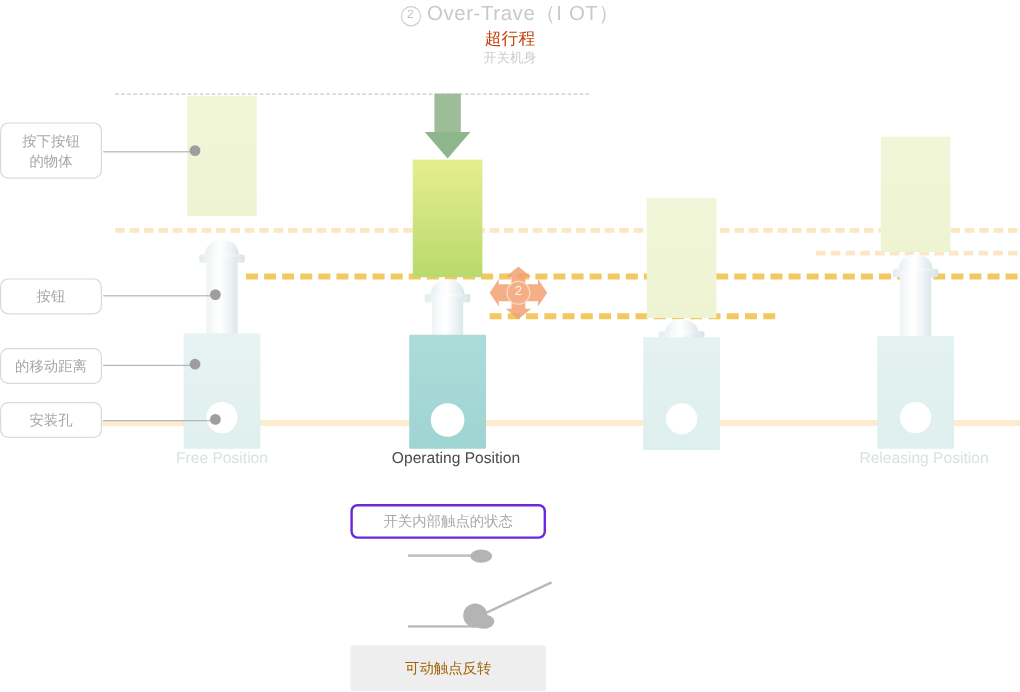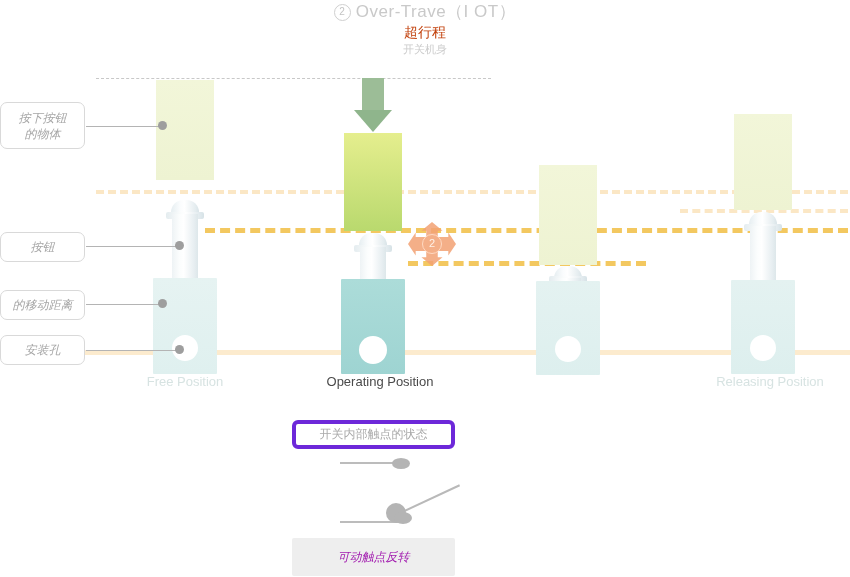--- a/index.html
+++ b/index.html
@@ -64,34 +64,34 @@
     position:absolute;left:50%;top:50%;transform:translate(-50%,-50%);
     width:18px;height:18px;border:1px solid #ffd9c2;border-radius:50%;
     color:#fff1e6;font-size:11px;line-height:17px;text-align:center;
   }
 
   
   .callout{position:absolute;}
   .callout .box{
     position:absolute;left:0;background:#ffffff;border:1px solid #d9d9d9;border-radius:7px;
     box-sizing:border-box;display:flex;align-items:center;justify-content:center;
-    color:#a6a6a6;font-size:12px;line-height:16px;text-align:left;font-style:italic;
+    color:#a6a6a6;font-size:12px;line-height:16px;text-align:left;
   }
   .callout .lead{position:absolute;height:1px;background:#b4b4b4;}
   .callout .dot{position:absolute;width:9px;height:9px;border-radius:50%;background:#9e9e9e;}
 
   
   .pos-label{position:absolute;top:374px;width:200px;text-align:center;font-size:13px;color:#d7e3e2;}
   .pos-label.active{color:#4a4a4a;}
 
   
   .cbox{position:absolute;box-sizing:border-box;display:flex;align-items:center;justify-content:center;
         font-size:12px;color:#a9a9a9;}
-  .cbox-outline{border:4px solid #6d28d9;border-radius:6px;background:#fff;font-family:Liberation Serif, serif;}
-  .cbox-fill{background:#eeeeee;border-radius:2px;color:#a21caf;font-style:italic;}
+  .cbox-outline{border:2px solid #6d28d9;border-radius:6px;background:#fff;font-family:Liberation Serif, serif;}
+  .cbox-fill{background:#eeeeee;border-radius:2px;color:#a16207;}
   .contact-line{position:absolute;height:2px;background:#bcbcbc;}
   .contact-blob{position:absolute;border-radius:50%;background:#b4b4b4;}
   .contact-arm{position:absolute;height:2px;background:#b9b9b9;transform-origin:left center;}
 </style>
 </head>
 <body>
 
 <div id="stage">
 
   <div class="title-wrap">

